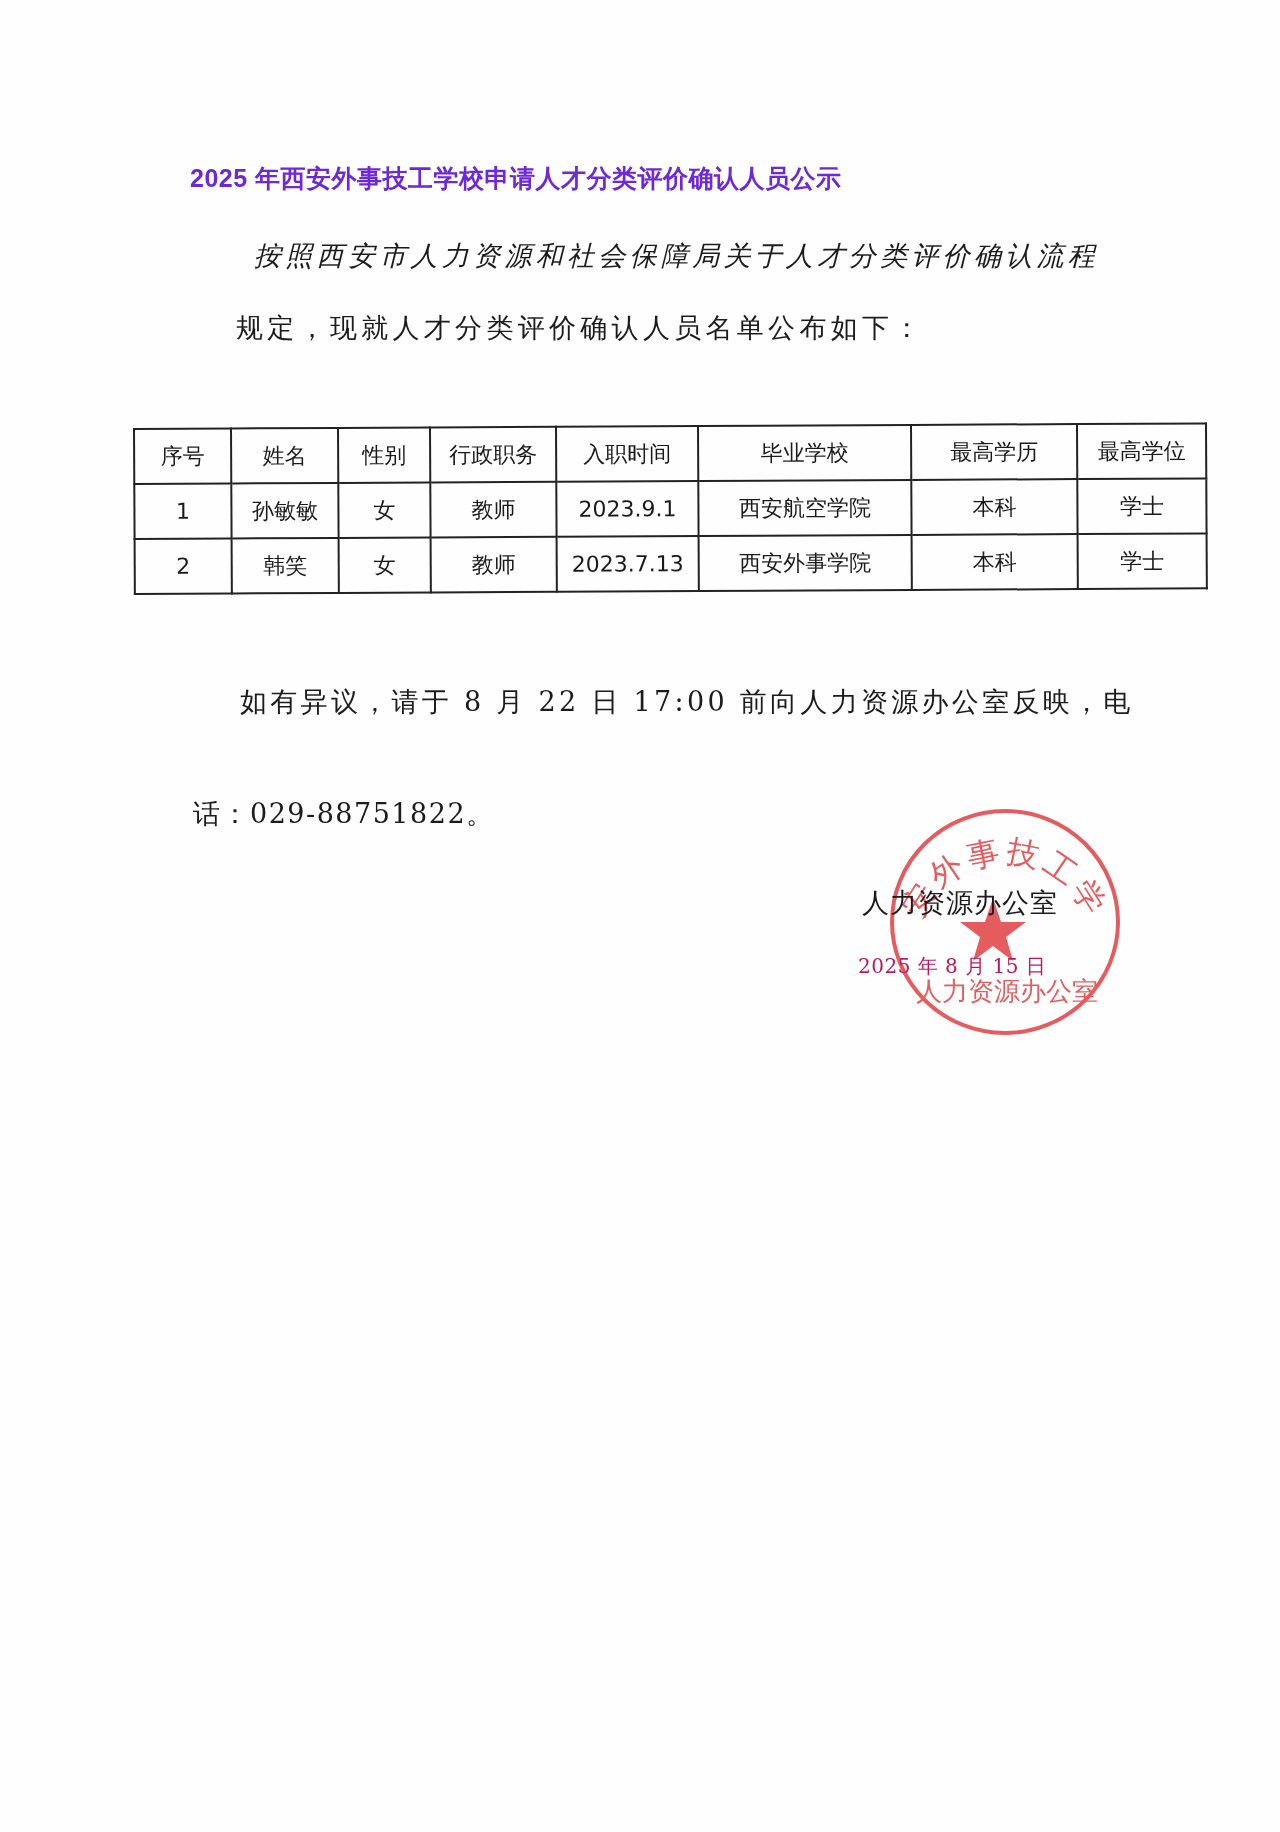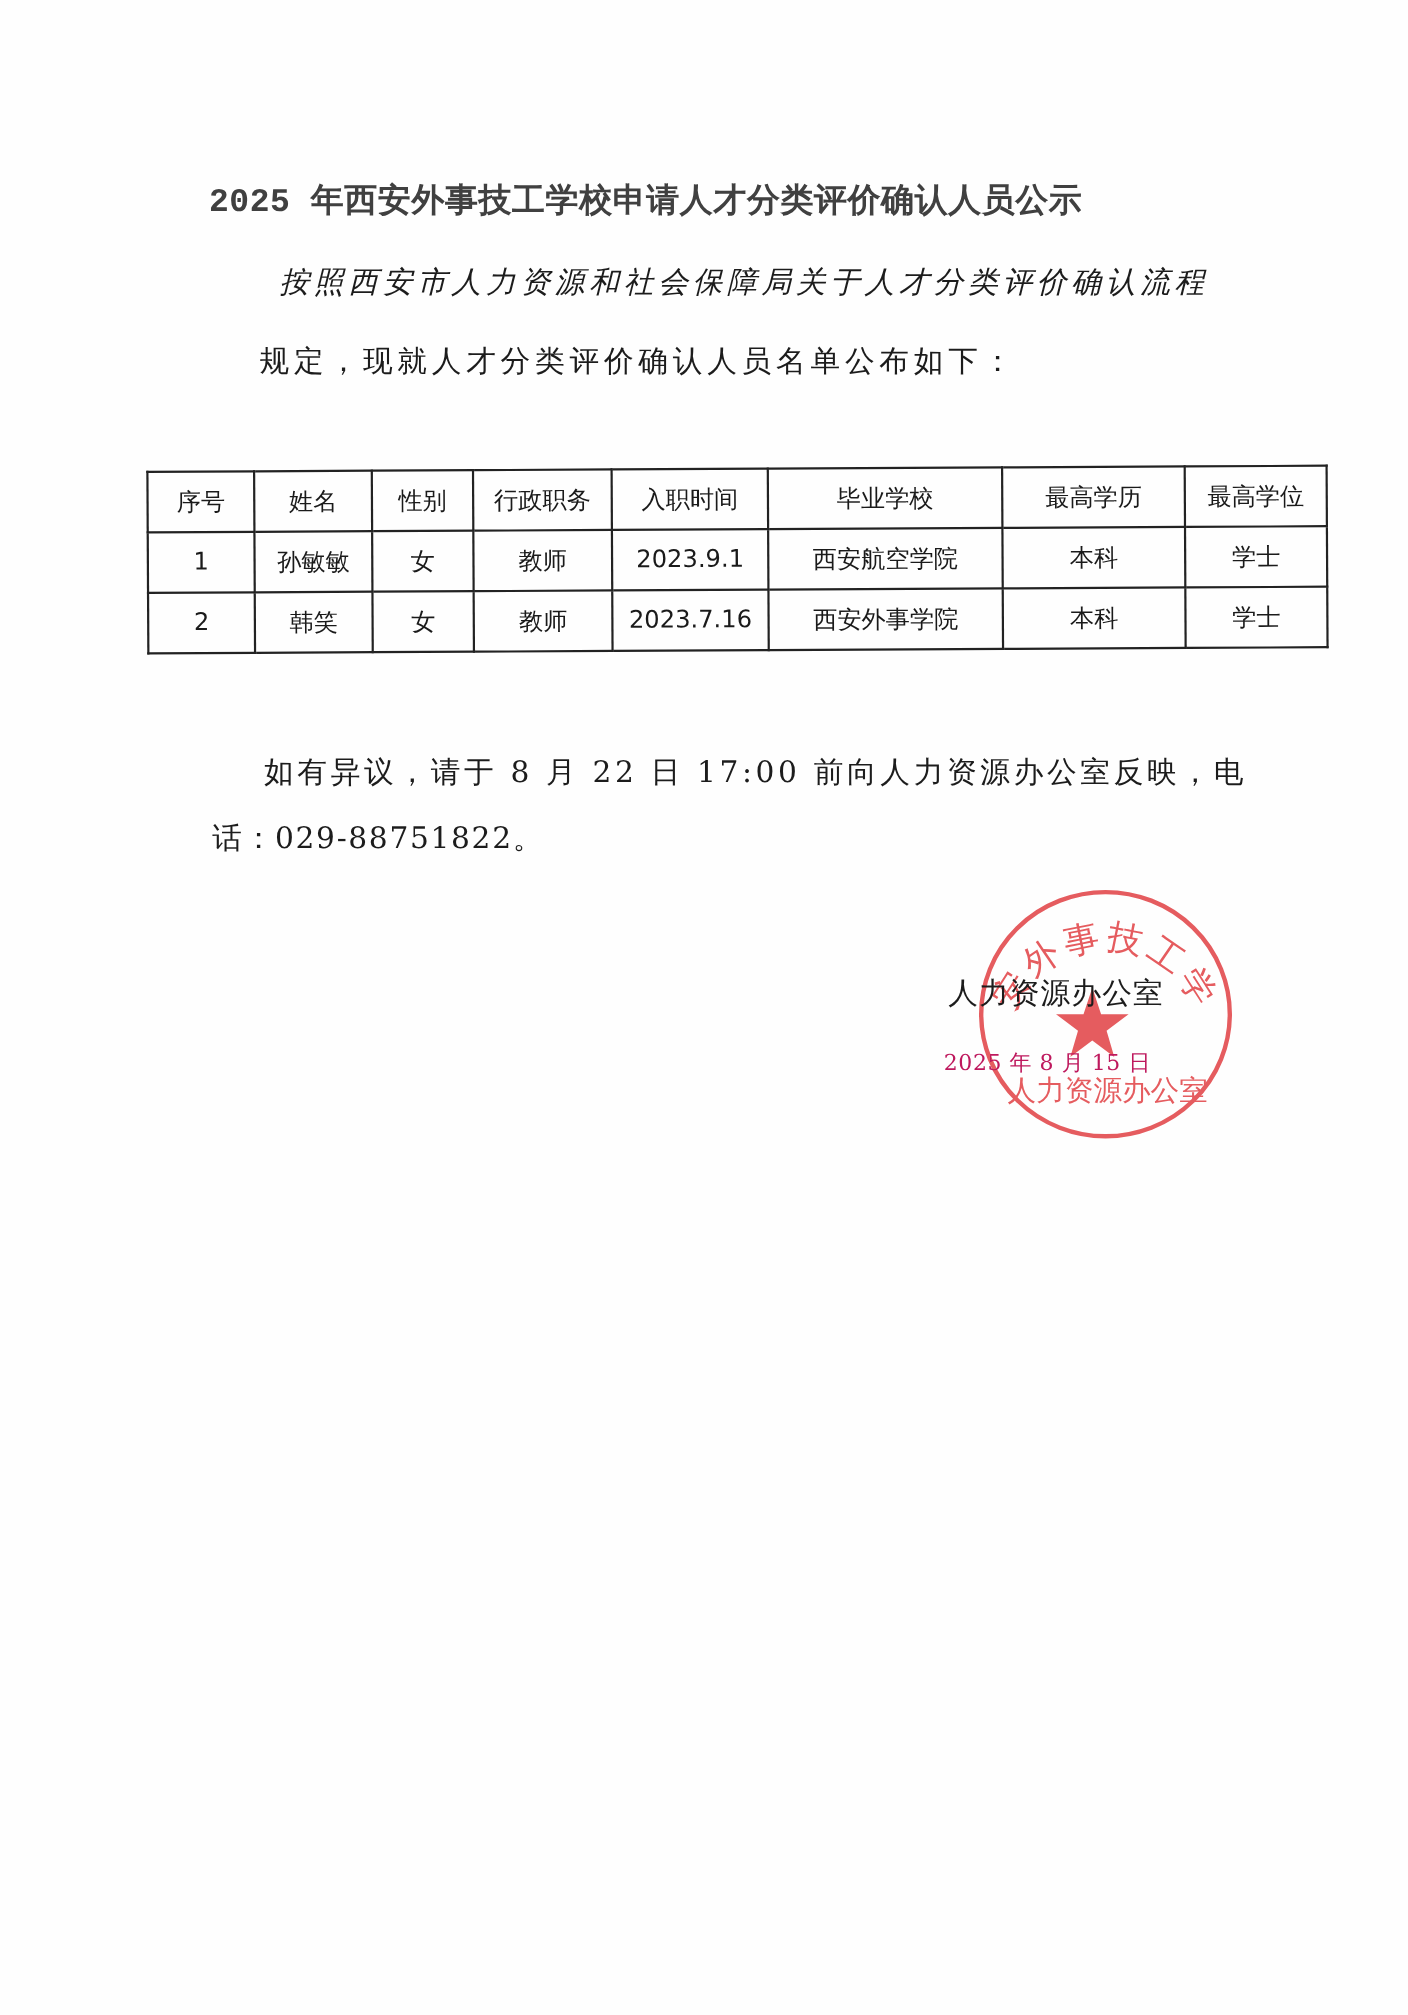--- a/index.html
+++ b/index.html
@@ -2,28 +2,28 @@
 <html><head>
 <meta charset="utf-8">
 <style>
   html, body { margin: 0; padding: 0; }
   body {
     width: 1280px; height: 1832px; background: #fefefe; position: relative; overflow: hidden;
     font-family: "DejaVu Serif", "Liberation Serif", serif; color: #1a1a1a;
   }
   .abs { position: absolute; white-space: nowrap; }
   #title {
-    left: 190px; top: 162px; font-family: Liberation Mono, monospace;
-    font-weight: bold; font-size: 30px; letter-spacing: 0.5px; color: #404040;
+    left: 190px; top: 162px; font-family: Liberation Sans, sans-serif;
+    font-weight: bold; font-size: 25px; letter-spacing: 0.5px; color: #6d28d9;
   }
   .para { font-size: 27px; letter-spacing: 4.3px; color: #1c1c1c; }
   #p1l1 { left: 254px; top: 238px; font-style: italic; }
   #p1l2 { left: 191px; top: 310px; margin-left: 45px; }
   #p2l1 { left: 240px; top: 684px; letter-spacing: 3.3px; }
-  #p2l2 { left: 193px; top: 744px; letter-spacing: 1.5px; }
+  #p2l2 { left: 193px; top: 796px; letter-spacing: 1.5px; }
 
   table#roster {
     position: absolute; left: 133px; top: 428px; border-collapse: collapse;
     font-family: "DejaVu Sans", "Liberation Sans", sans-serif; font-size: 22px; color: #1a1a1a;
     transform: rotate(-0.3deg); transform-origin: left top;
   }
   #roster td, #roster th {
     border: 2px solid #222; height: 53px; padding: 0; text-align: center; font-weight: normal;
   }
   .c0 { width: 95px; } .c1 { width: 105px; border-radius: 15px; } .c2 { width: 90px; } .c3 { width: 124px; }
@@ -62,21 +62,21 @@
     <td>2023.9.1</td>
     <td>西安航空学院</td>
     <td>本科</td>
     <td>学士</td>
   </tr>
   <tr>
     <td>2</td>
     <td>韩笑</td>
     <td>女</td>
     <td>教师</td>
-    <td>2023.7.16</td>
+    <td>2023.7.13</td>
     <td>西安外事学院</td>
     <td>本科</td>
     <td>学士</td>
   </tr>
 </tbody>
   </table>
 
 <div id="p2l1" class="abs para">如有异议，请于 8 月 22 日 17:00 前向人力资源办公室反映，电</div>
 <div id="p2l2" class="abs para">话：029-88751822。</div>
 

